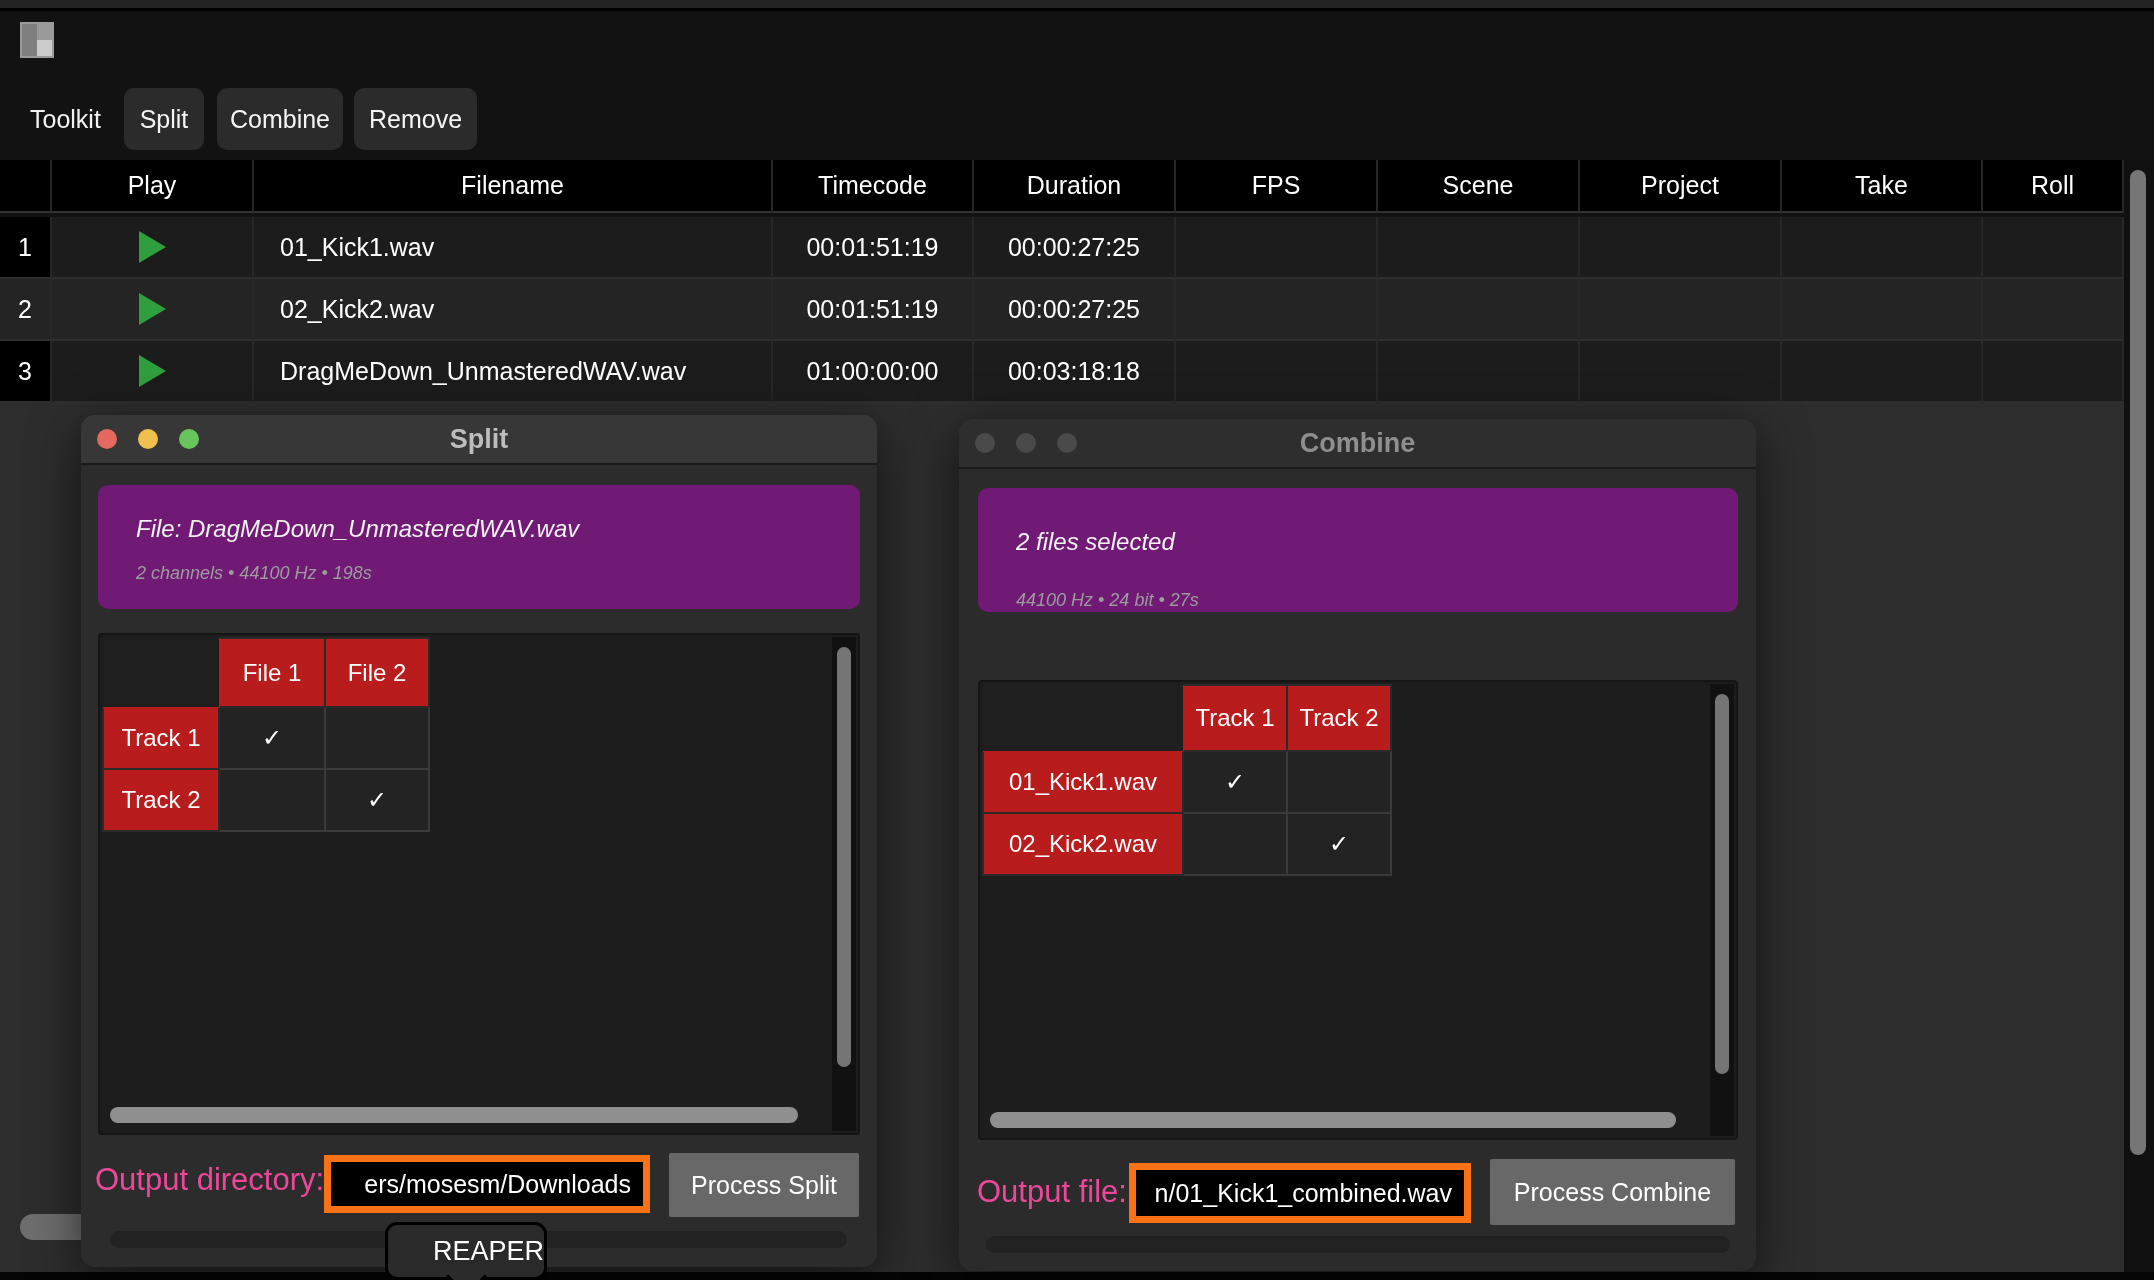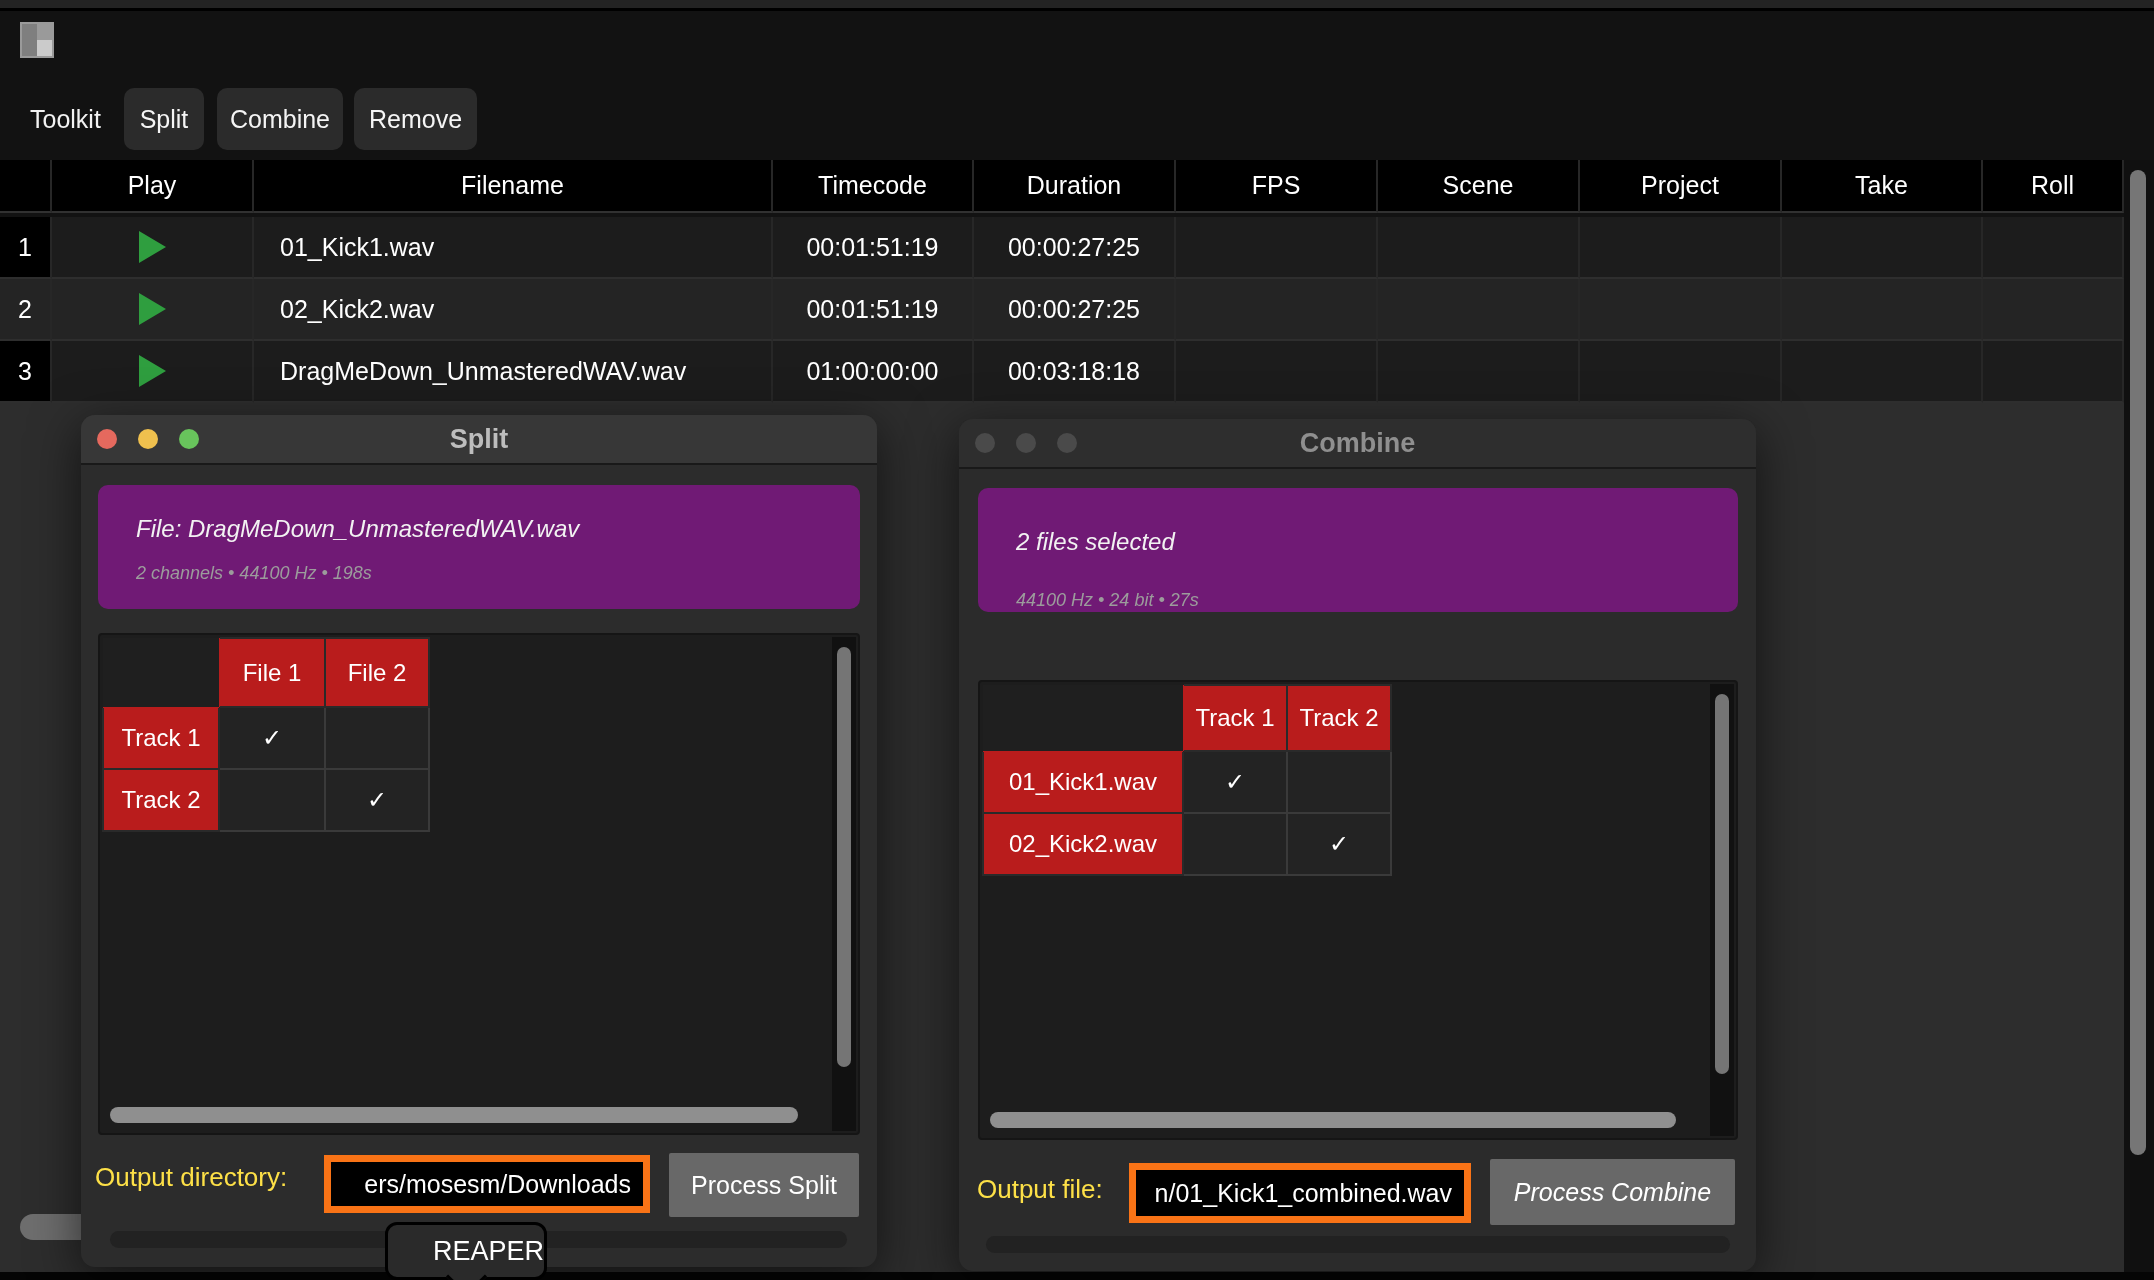--- a/index.html
+++ b/index.html
@@ -53,21 +53,21 @@
   .info1{font-size:24px;color:#f2f2f2;}
   .info2{font-size:18px;color:#9c9c9c;}
   .mxpanel{background:#1d1d1d;border:2px solid #151515;border-radius:4px;}
   table.mx{border-collapse:collapse;table-layout:fixed;}
   .mx th,.mx td{text-align:center;vertical-align:middle;font-size:24px;font-weight:normal;color:#fff;padding:0;}
   .mx th{background:#b91c1c;border:2px solid #2a2a2a;}
   .mx td{background:#232323;border:2px solid #3a3a3a;}
   .mx th.corner{background:#1f1f1f;border-color:transparent;}
   .vthumb{width:14px;background:#757575;border-radius:7px;}
   .hthumb{height:16px;background:#8f8f8f;border-radius:8px;}
-  .out-label{font-size:26px;color:#fde047;}
+  .out-label{font-size:31px;color:#ec4899;}
   .out-input{background:#000;border:7px solid #f97316;color:#fff;font-size:25px;text-align:right;
              padding:0 12px;font-family:"Liberation Sans",sans-serif;box-sizing:border-box;}
   .proc-btn{background:#686868;border:none;color:#fff;font-size:25px;border-radius:2px;
             display:flex;align-items:center;justify-content:center;font-family:"Liberation Sans",sans-serif;}
   .btrack{height:17px;background:#222;border-radius:9px;}
 
   
   .tooltip{left:385px;top:1222px;width:156px;height:52px;background:#2a2a2a;border:3px solid #000;
            border-radius:12px;z-index:30;display:flex;align-items:center;justify-content:flex-end;
            font-size:27px;color:#fff;}
@@ -233,21 +233,21 @@
         </tr>
       </tbody>
         </table>
       <div class="abs" style="right:2px;top:2px;bottom:2px;width:24px;background:#111;"></div>
       <div class="abs vthumb" style="right:7px;top:12px;height:380px;"></div>
       <div class="abs hthumb" style="left:10px;bottom:10px;width:calc(100% - 70px);"></div>
     </div>
 
     <div class="abs out-label" style="left:18px;top:755px;">Output file:</div>
     <input class="abs out-input" style="left: 170px; top: 744px; width: 342px; height: 60px;" value="n/01_Kick1_combined.wav">
-    <div class="abs proc-btn" style="left:531px;top:740px;width:245px;height:66px;font-style:italic;">Process Combine</div>
+    <div class="abs proc-btn" style="left:531px;top:740px;width:245px;height:66px;">Process Combine</div>
     <div class="abs btrack" style="left:27px;top:817px;width:744px;"></div>
   </div>
 
   <div class="abs tooltip">
     <div class="tip-tail"></div>
     <span style="position:relative;z-index:1;">REAPER</span>
   </div>
 
 </div>
 

